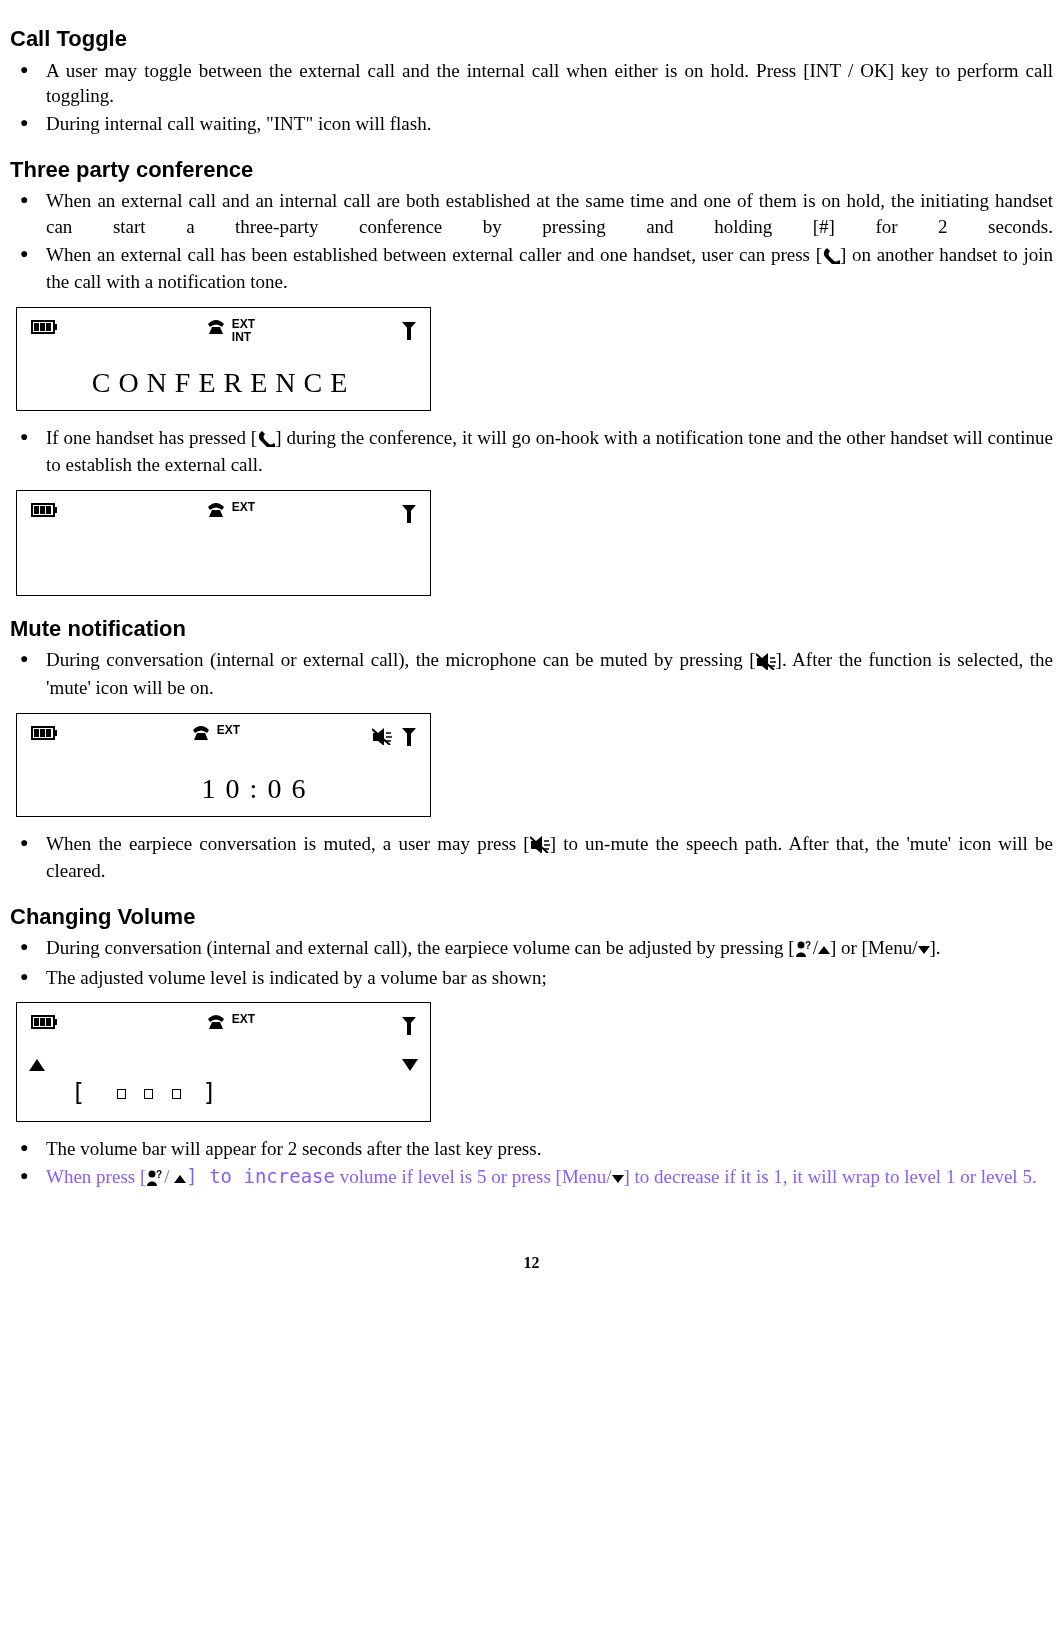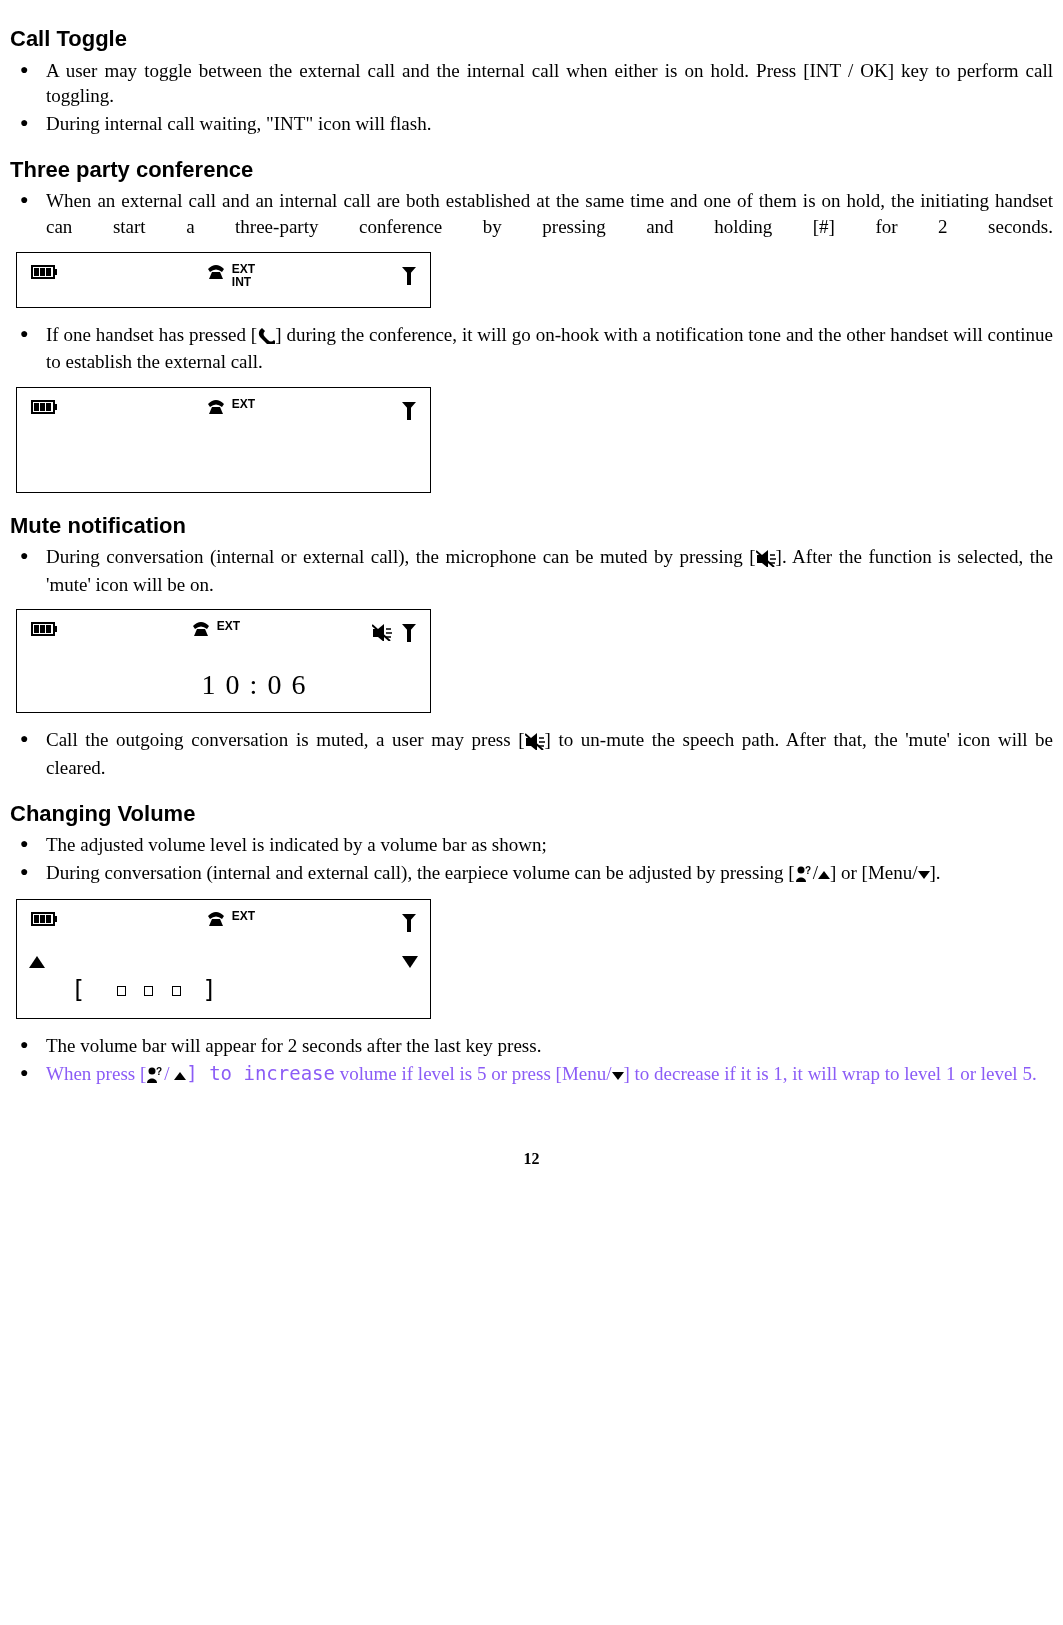--- a/index.html
+++ b/index.html
@@ -150,20 +150,25 @@
 
 <h2>Call Toggle</h2>
 <ul class="bullets">
   <li>A user may toggle between the external call and the internal call when either is on hold. Press [INT / OK] key to perform call toggling.</li>
   <li>During internal call waiting, "INT" icon will flash.</li>
 </ul>
 
 <h2>Three party conference</h2>
 <ul class="bullets">
   <li class="justify-wide">When an external call and an internal call are both established at the same time and one of them is on hold, the initiating handset can start a three-party conference by pressing and holding [#] for 2 seconds.</li>
+  <li>
+    <span>When an external call has been established between external caller and one handset, user can press [</span><span class="inline-icon"><svg width="18" height="18">
+          <use href="#talk-icon-g"></use>
+        </svg></span><span>] on another handset to join the call with a notification tone.</span>
+  </li>
 </ul>
 
 <div class="lcd">
   <div class="lcd-top">
     <span class="ico">
         <svg width="28" height="18">
           <use href="#battery-icon-g"></use>
         </svg>
       </span>
     <span style="display:flex;align-items:flex-start;gap:4px;">
@@ -176,20 +181,21 @@
         <div>EXT</div>
         <div>INT</div>
       </span>
     </span>
     <span class="ico">
         <svg width="16" height="24">
           <use href="#signal-icon-g"></use>
         </svg>
       </span>
   </div>
+  <div class="lcd-body">CONFERENCE</div>
 </div>
 
 <ul class="bullets">
   <li>
     <span>If one handset has pressed [</span><span class="inline-icon"><svg width="18" height="18">
           <use href="#talk-icon-g"></use>
         </svg></span><span>] during the conference, it will go on-hook with a notification tone and the other handset will continue to establish the external call.</span>
   </li>
 </ul>
 
@@ -257,34 +263,34 @@
             <use href="#signal-icon-g"></use>
           </svg>
         </span>
     </span>
   </div>
   <div class="lcd-body time">10:06</div>
 </div>
 
 <ul class="bullets">
   <li>
-    <span>Call the outgoing conversation is muted, a user may press [</span><span class="inline-icon"><svg width="20" height="18">
+    <span>When the earpiece conversation is muted, a user may press [</span><span class="inline-icon"><svg width="20" height="18">
           <use href="#mute-icon-g"></use>
         </svg></span><span>] to un-mute the speech path. After that, the 'mute' icon will be cleared.</span>
   </li>
 </ul>
 
 <h2>Changing Volume</h2>
 <ul class="bullets">
-  <li>The adjusted volume level is indicated by a volume bar as shown;</li>
   <li>
     <span>During conversation (internal and external call), the earpiece volume can be adjusted by pressing [</span><span class="inline-icon"><svg width="18" height="18">
           <use href="#pb-icon-g"></use>
         </svg></span><span>/</span><span class="tri-up-sm"></span><span>] or [Menu/</span><span class="tri-down-sm"></span><span>].</span>
   </li>
+  <li>The adjusted volume level is indicated by a volume bar as shown;</li>
 </ul>
 
 <div class="lcd">
   <div class="lcd-top">
     <span class="ico">
         <svg width="28" height="18">
           <use href="#battery-icon-g"></use>
         </svg>
       </span>
     <span style="display:flex;align-items:flex-start;gap:4px;">

